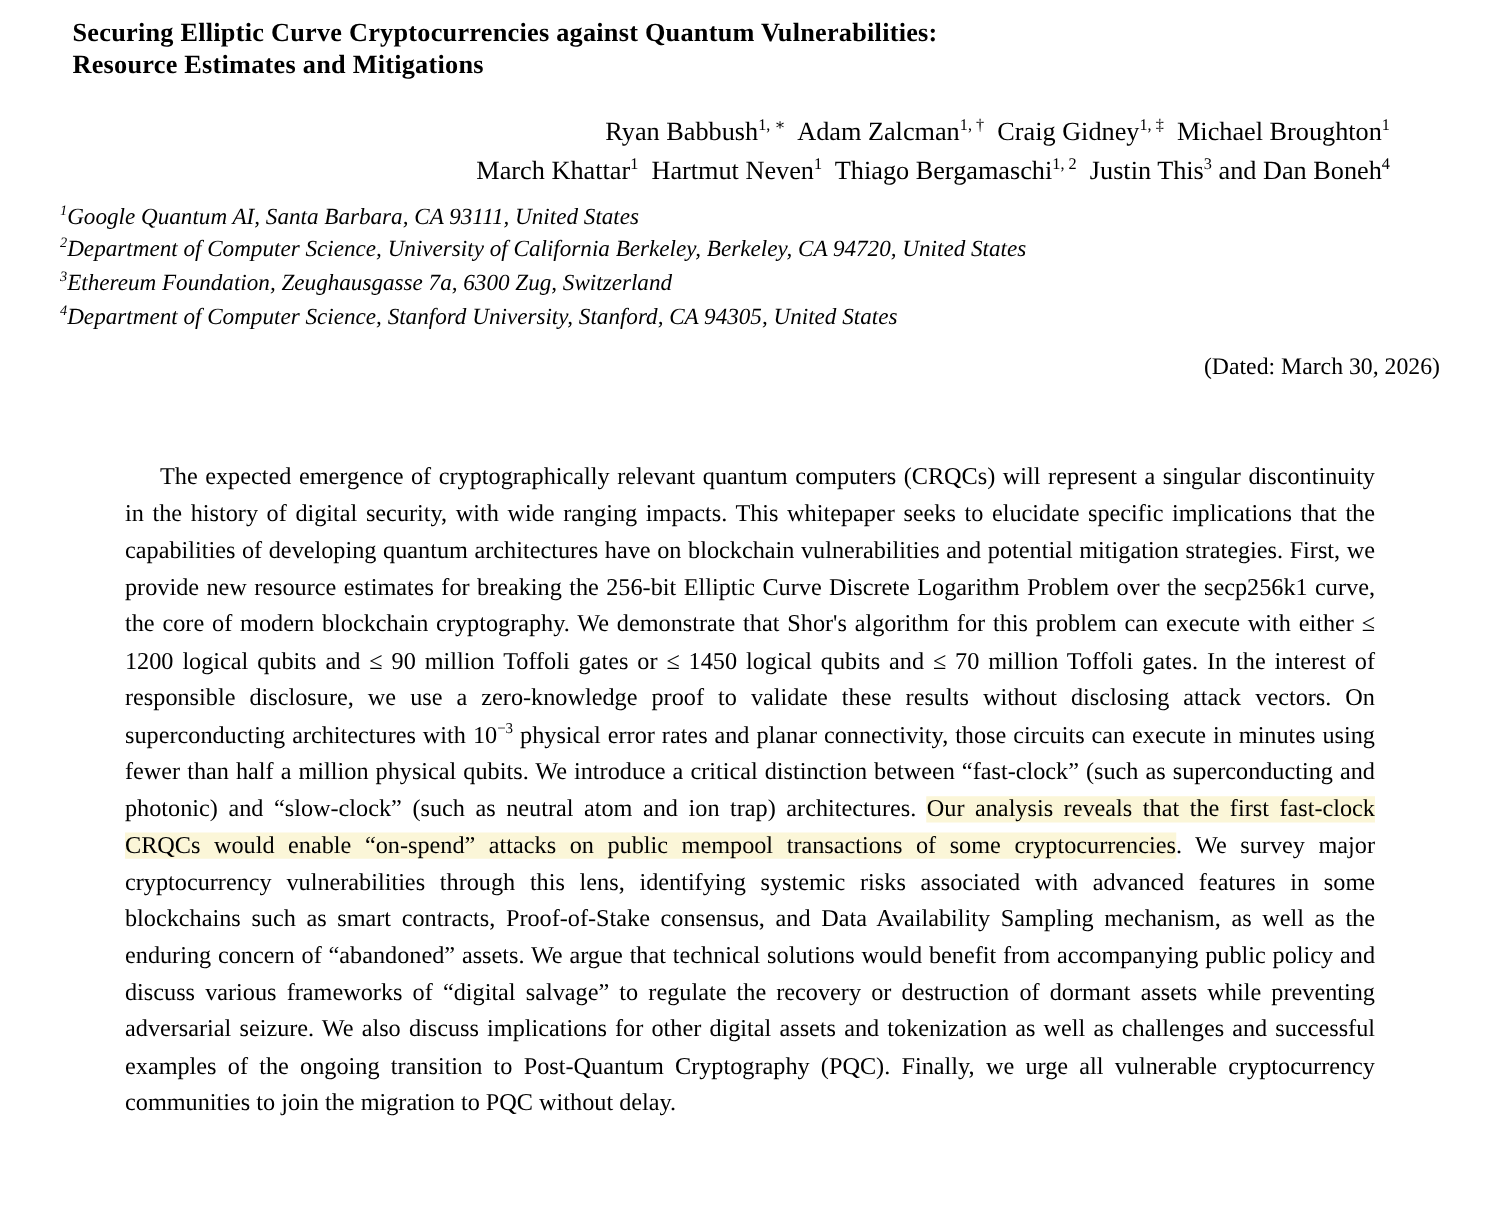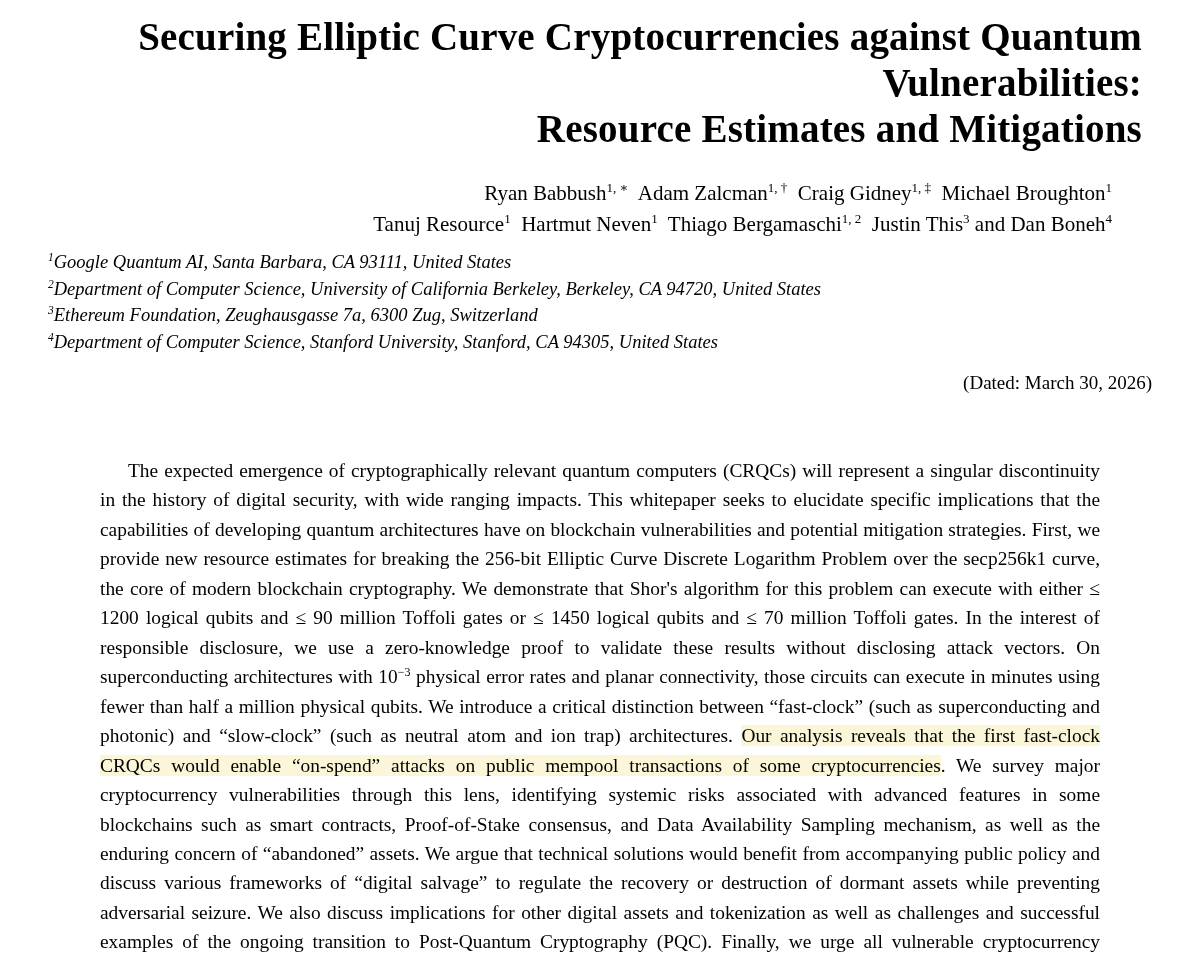--- a/index.html
+++ b/index.html
@@ -14,22 +14,22 @@
     color: #000000;
     overflow: hidden;
   }
   .page {
     width: 1200px;
     height: 965px;
     box-sizing: border-box;
     padding: 8px 48px 0 48px;
   }
   .title {
-    text-align: right;
-    font-size: 39px;
+    text-align: left;
+    font-size: 21px;
     font-weight: bold;
     line-height: 1.18;
     letter-spacing: 0.2px;
     margin: 6px 0 0 0;
     padding: 0 10px;
   }
   .authors {
     text-align: right;
     font-size: 21px;
     line-height: 1.48;
@@ -79,21 +79,21 @@
   <div class="title">
     <div>Securing Elliptic Curve Cryptocurrencies against Quantum Vulnerabilities:</div>
     <div>Resource Estimates and Mitigations</div>
   </div>
 
   <div class="authors">
     <div>
       <span>Ryan Babbush</span><sup>1, ∗</sup><span>&nbsp; </span><span>Adam Zalcman</span><sup>1, †</sup><span>&nbsp; </span><span>Craig Gidney</span><sup>1, ‡</sup><span>&nbsp; </span><span>Michael Broughton</span><sup>1</sup>
     </div>
     <div>
-      <span>Tanuj Resource</span><sup>1</sup><span>&nbsp; </span><span>Hartmut Neven</span><sup>1</sup><span>&nbsp; </span><span>Thiago Bergamaschi</span><sup>1, 2</sup><span>&nbsp; </span><span>Justin This</span><sup>3</sup><span> and </span><span>Dan Boneh</span><sup>4</sup>
+      <span>March Khattar</span><sup>1</sup><span>&nbsp; </span><span>Hartmut Neven</span><sup>1</sup><span>&nbsp; </span><span>Thiago Bergamaschi</span><sup>1, 2</sup><span>&nbsp; </span><span>Justin This</span><sup>3</sup><span> and </span><span>Dan Boneh</span><sup>4</sup>
     </div>
   </div>
 
   <div class="affiliations">
     <div><sup>1</sup><span>Google Quantum AI, Santa Barbara, CA 93111, United States</span></div>
     <div><sup>2</sup><span>Department of Computer Science, University of California Berkeley, Berkeley, CA 94720, United States</span></div>
     <div><sup>3</sup><span>Ethereum Foundation, Zeughausgasse 7a, 6300 Zug, Switzerland</span></div>
     <div><sup>4</sup><span>Department of Computer Science, Stanford University, Stanford, CA 94305, United States</span></div>
   </div>
 

